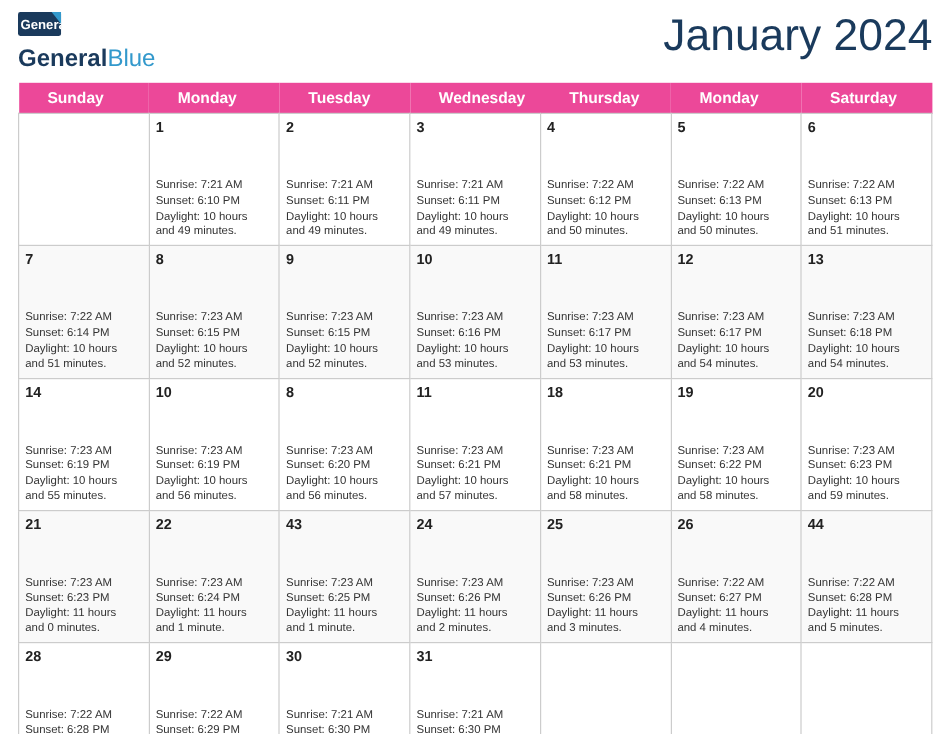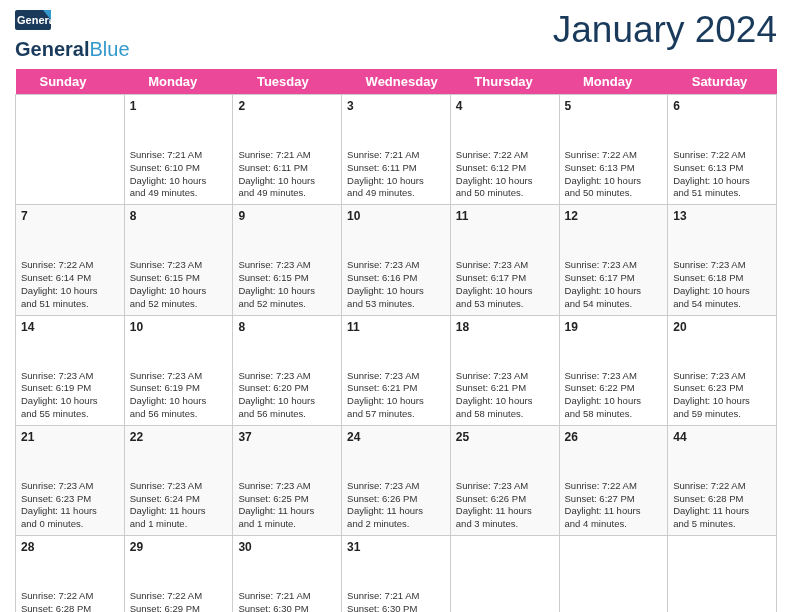--- a/index.html
+++ b/index.html
@@ -280,21 +280,21 @@
 and 0 minutes.</div>
           </td>
           <td>
             <span class="day-num">22</span>
             <div class="cell-info" style="white-space: pre-wrap;">Sunrise: 7:23 AM
 Sunset: 6:24 PM
 Daylight: 11 hours
 and 1 minute.</div>
           </td>
           <td>
-            <span class="day-num">37</span>
+            <span class="day-num">43</span>
             <div class="cell-info" style="white-space: pre-wrap;">Sunrise: 7:23 AM
 Sunset: 6:25 PM
 Daylight: 11 hours
 and 1 minute.</div>
           </td>
           <td>
             <span class="day-num">24</span>
             <div class="cell-info" style="white-space: pre-wrap;">Sunrise: 7:23 AM
 Sunset: 6:26 PM
 Daylight: 11 hours

